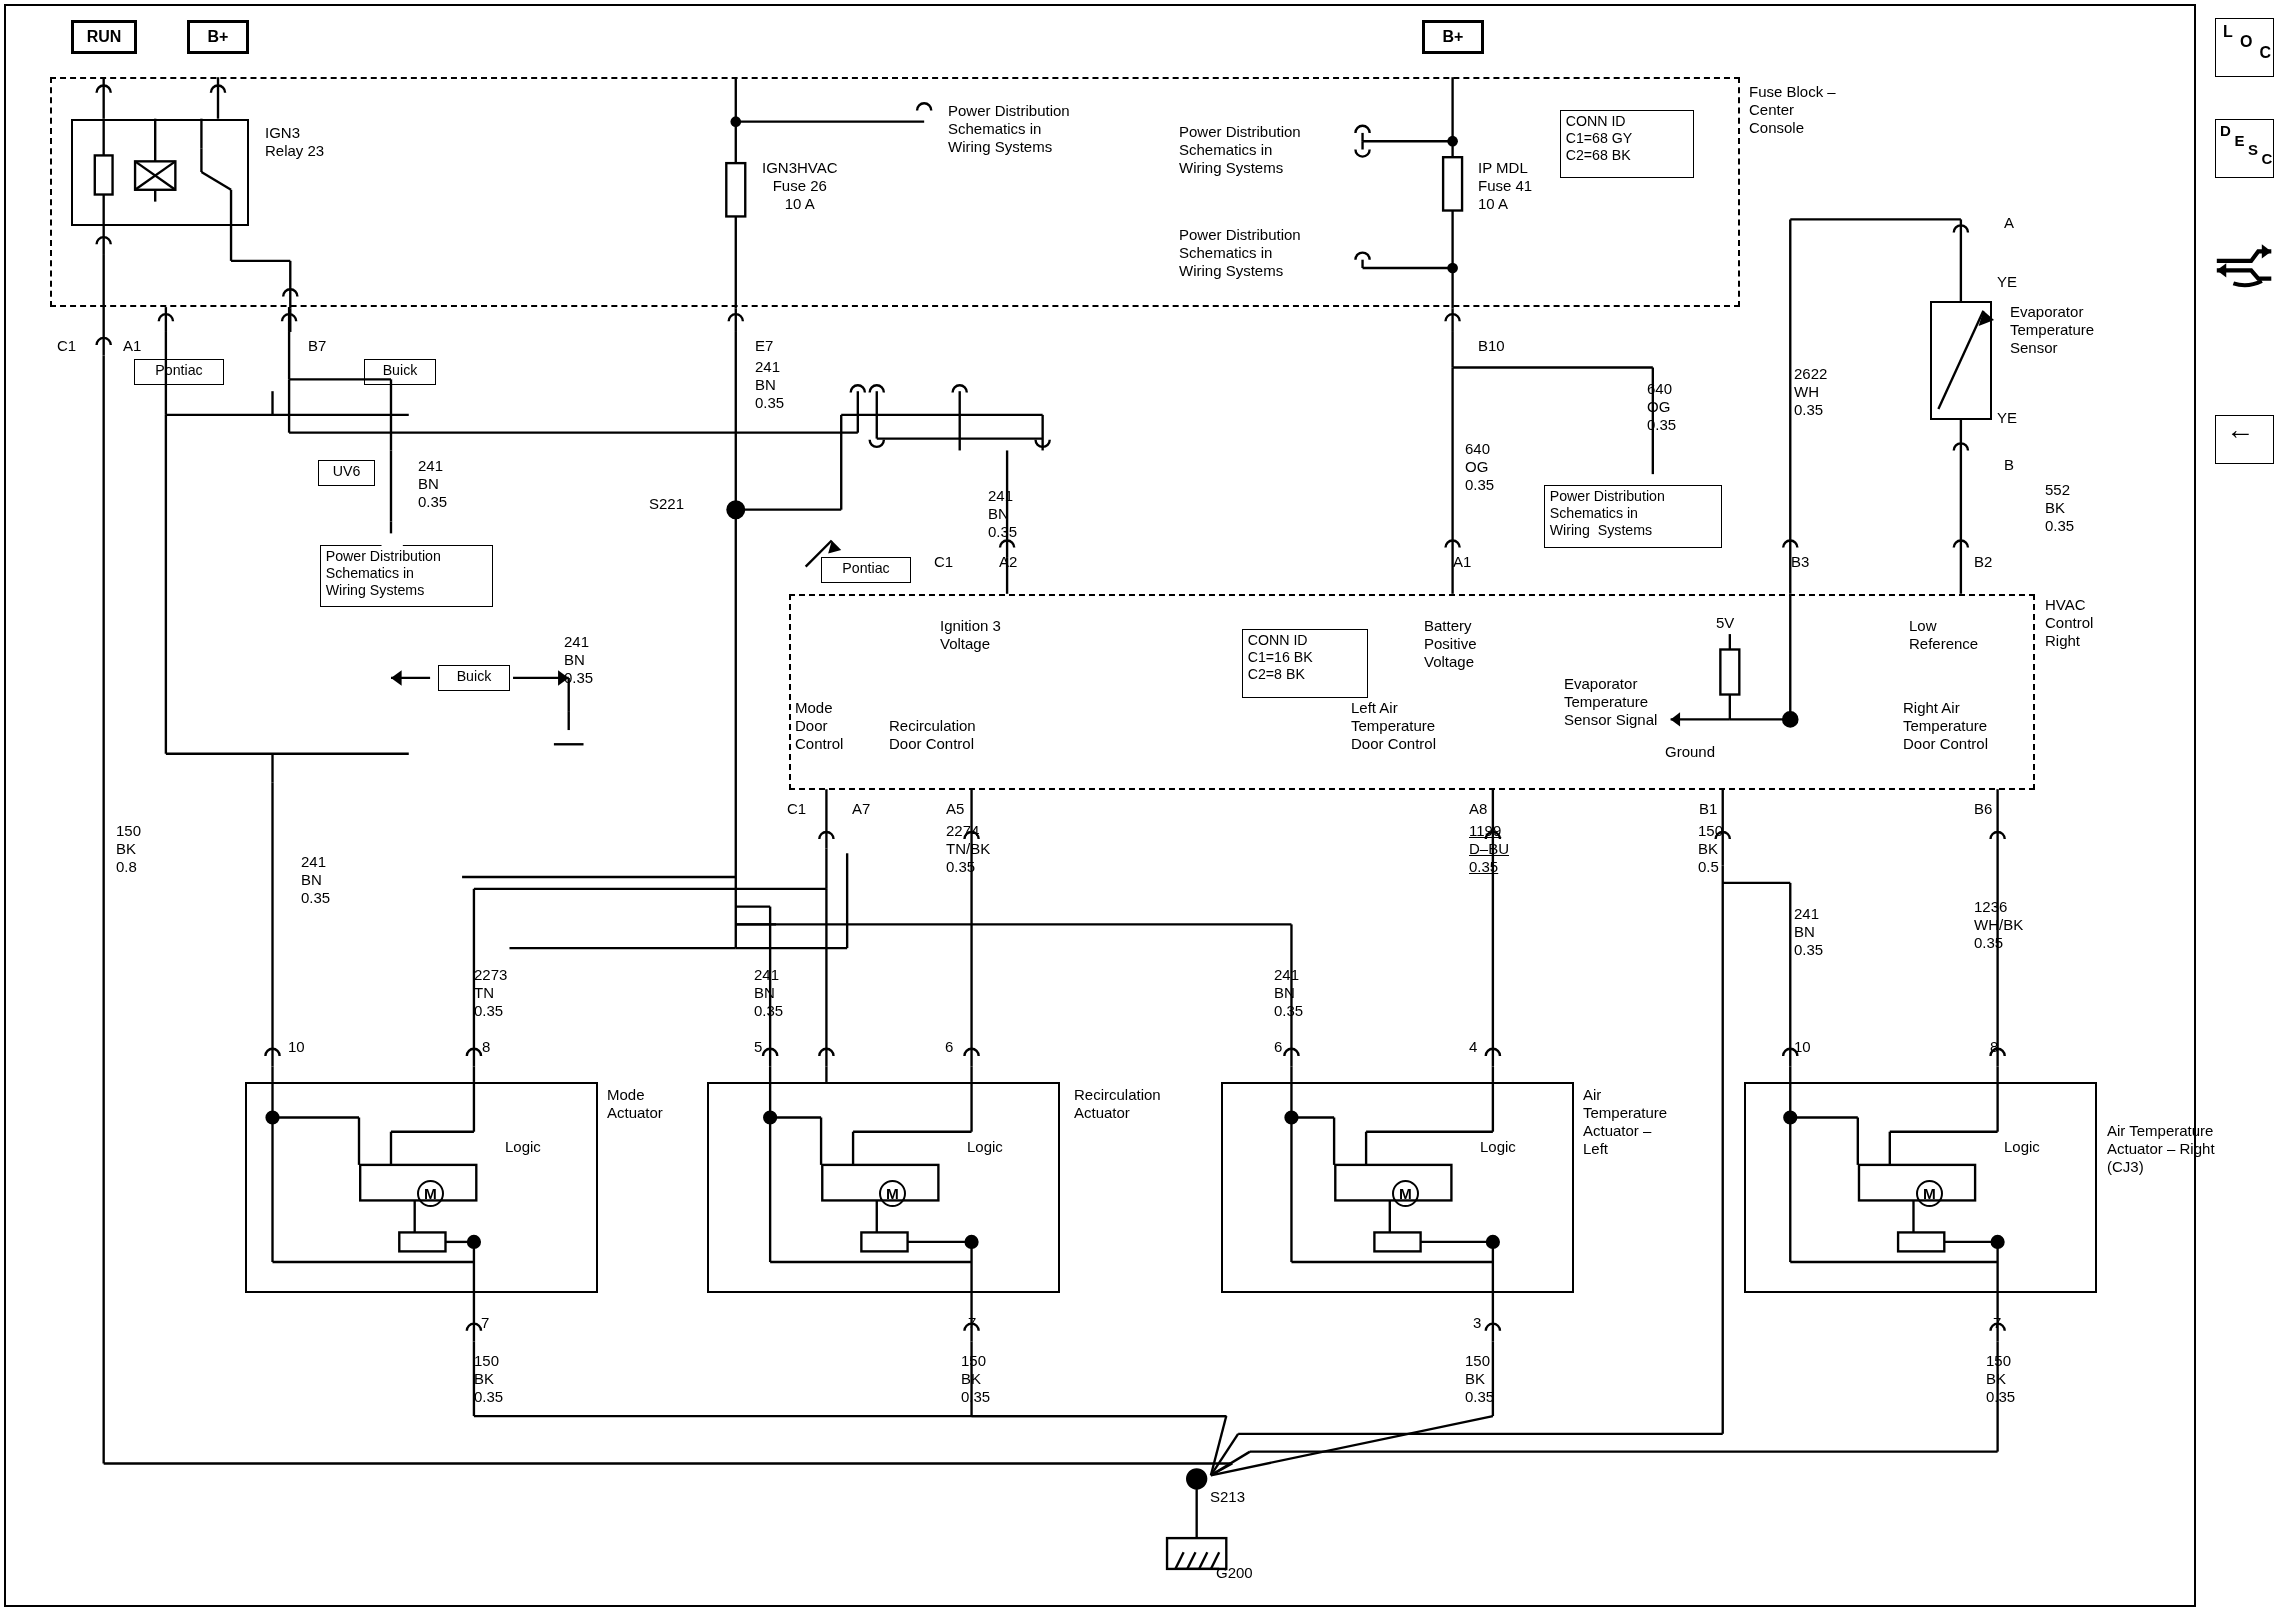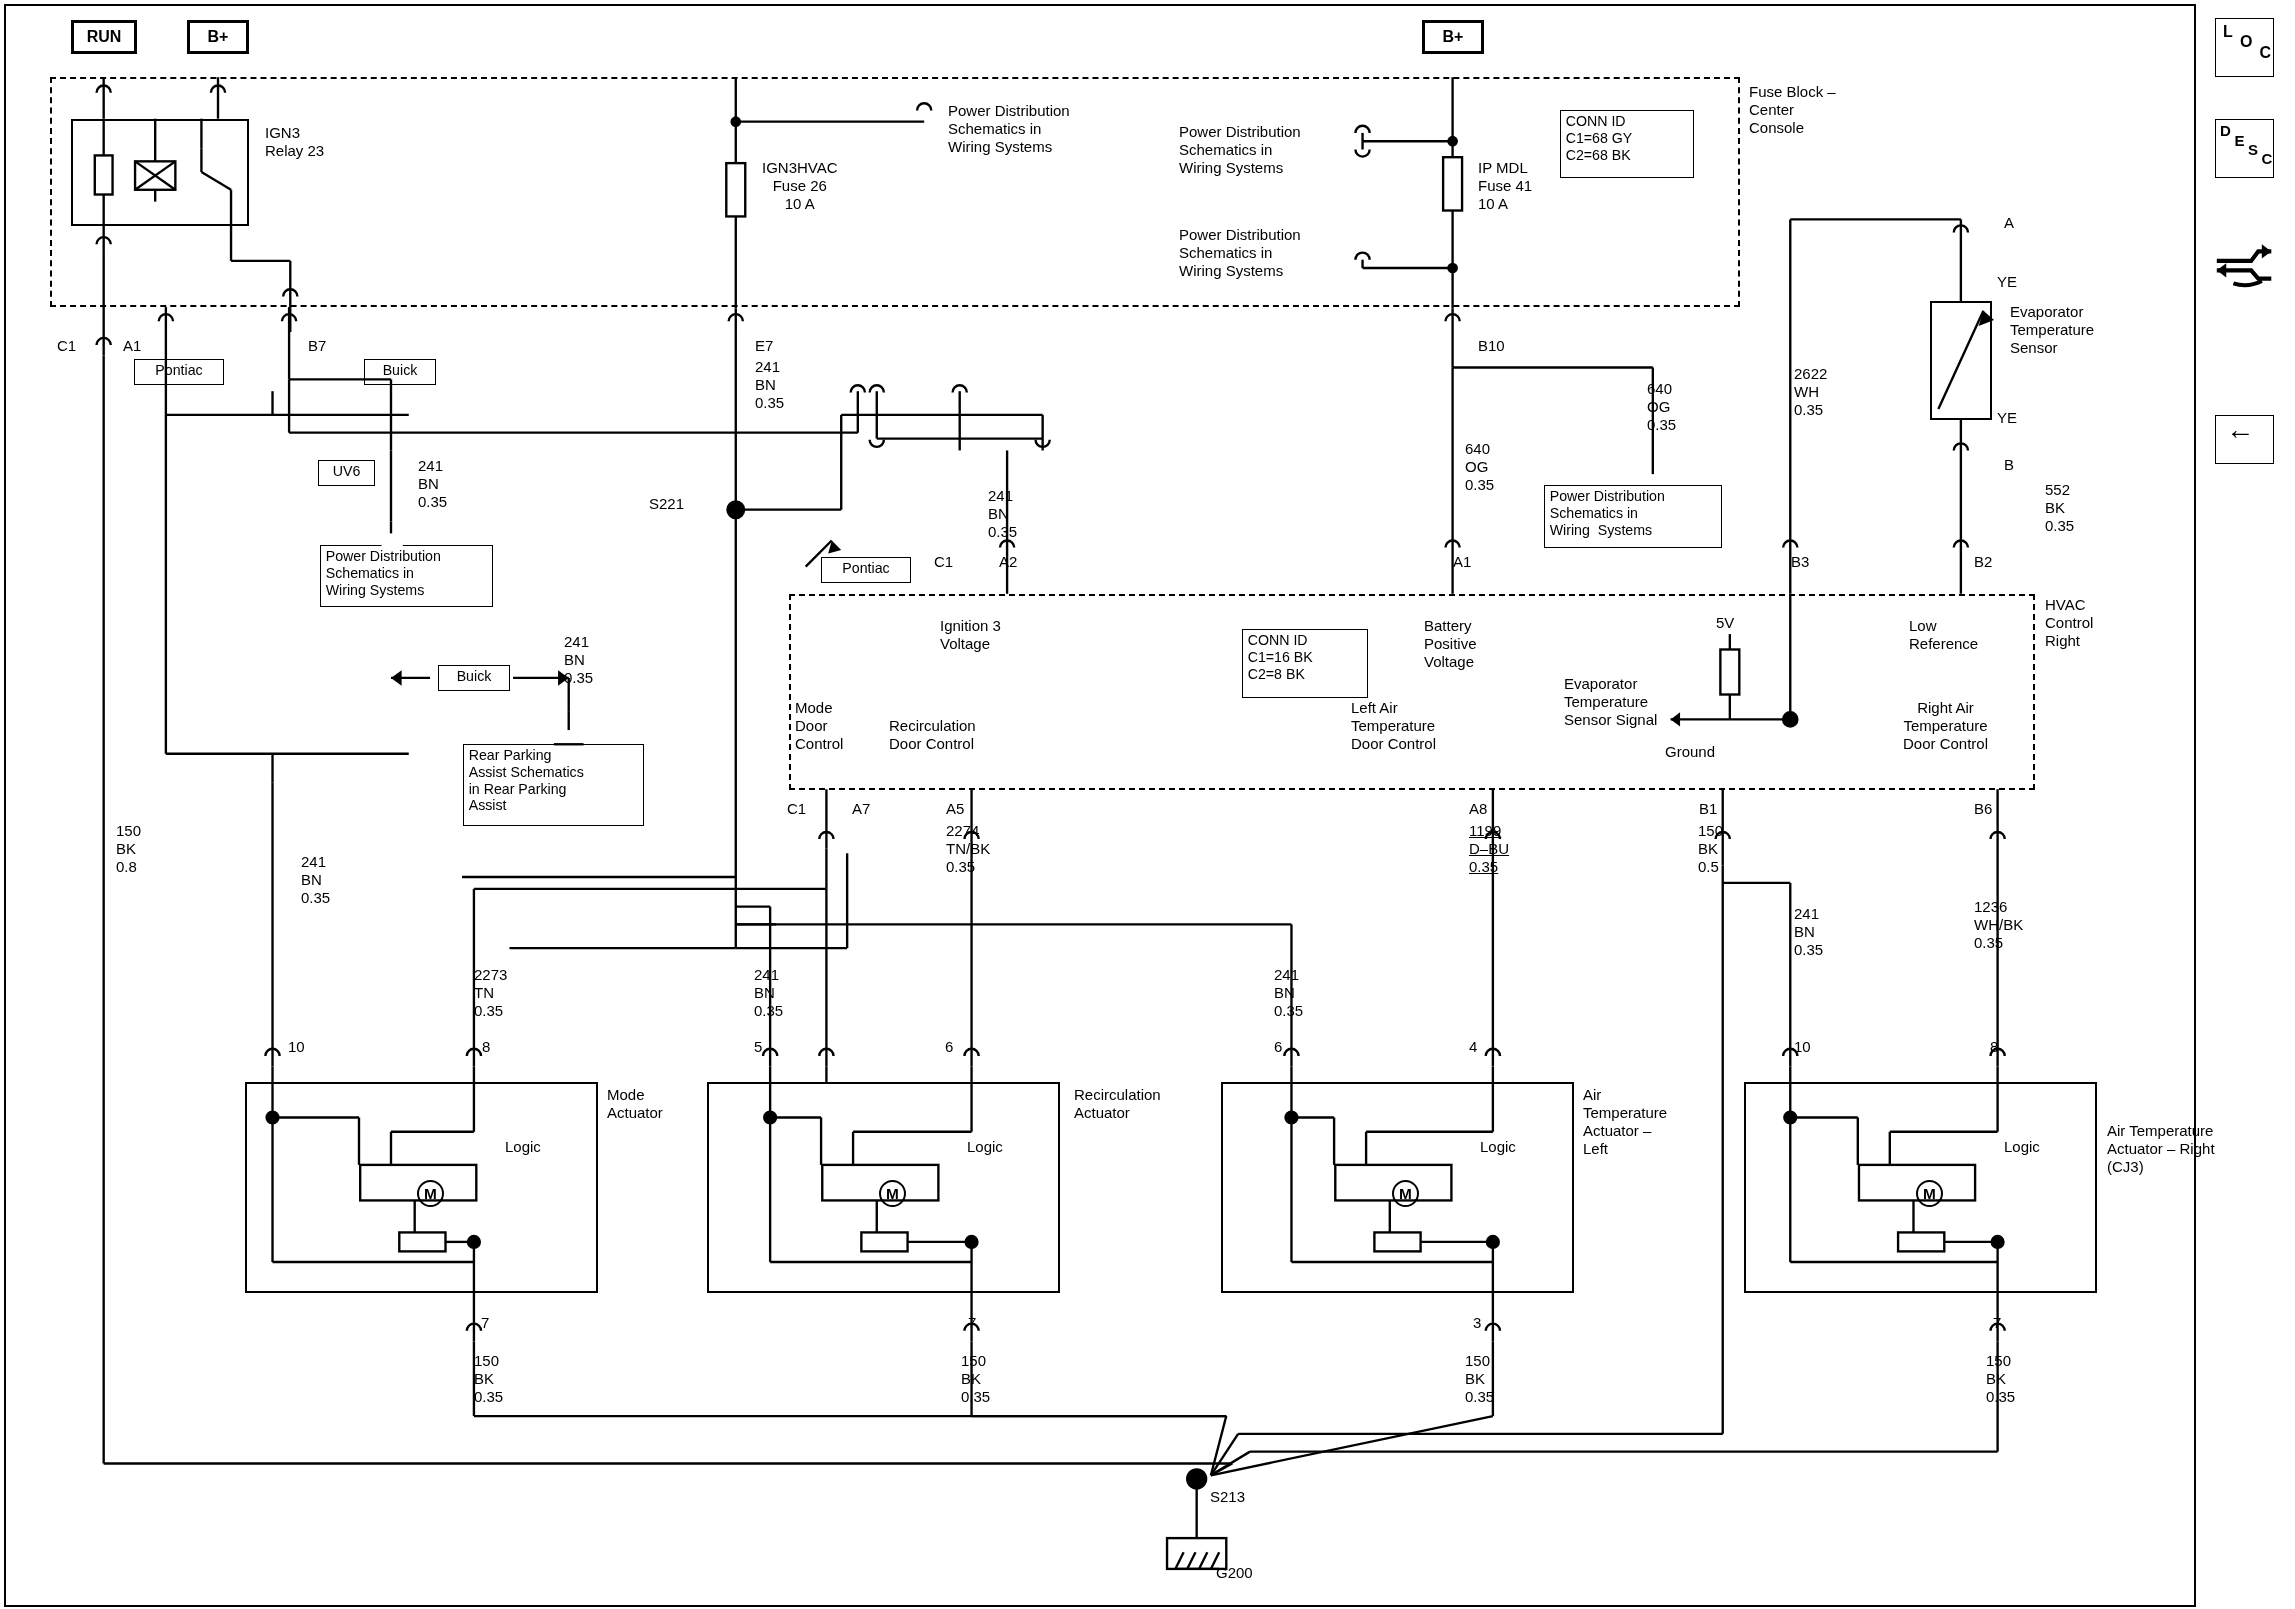--- a/index.html
+++ b/index.html
@@ -207,24 +207,20 @@
 
   <div class="tbox" style="left:134px; top:359px; width:90px; height:26px; text-align:center; padding:2.4px 0;">Pontiac</div>
   <div class="tbox" style="left:364px; top:359px; width:72px; height:26px; text-align:center; padding:2.4px 0;">Buick</div>
   <div class="tbox" style="left:318px; top:460px; width:57px; height:26px; text-align:center; padding:2.4px 0;">UV6</div>
   <div class="tbox" style="left:821px; top:557px; width:90px; height:26px; text-align:center; padding:2.4px 0;">Pontiac</div>
   <div class="tbox" style="left:438px; top:665px; width:72px; height:26px; text-align:center; padding:2.4px 0;">Buick</div>
 
   <div class="tbox" style="left:320px; top:545px; width:173px; height:62px; text-align:left;">Power Distribution
 Schematics in
 Wiring Systems</div>
-  <div class="tbox" style="left:463px; top:744px; width:181px; height:82px; text-align:left;">Rear Parking
-Assist Schematics
-in Rear Parking
-Assist</div>
   <div class="tbox" style="left:1544px; top:485px; width:178px; height:63px; text-align:left;">Power Distribution
 Schematics in
 Wiring  Systems</div>
 
   <div class="dashbox" style="left:789px; top:594px; width:1246px; height:196px;"></div>
   <div class="lbl" style="left:2045px; top:596px;">HVAC
 Control
 Right</div>
   <div class="tbox" style="left:1242px; top:629px; width:126px; height:69px; text-align:left;">CONN ID
 C1=16 BK
@@ -248,21 +244,21 @@
 Reference</div>
   <div class="lbl" style="left:795px; top:699px;">Mode
 Door
 Control</div>
   <div class="lbl" style="left:889px; top:717px;">Recirculation
 Door Control</div>
   <div class="lbl" style="left:1351px; top:699px;">Left Air
 Temperature
 Door Control</div>
   <div class="lbl" style="left:1665px; top:743px;">Ground</div>
-  <div class="lbl" style="left:1903px; top:699px;text-align:center;">Right Air
+  <div class="lbl" style="left:1903px; top:699px;">Right Air
 Temperature
 Door Control</div>
 
   <div class="lbl" style="left:787px; top:800px;">C1</div>
   <div class="lbl" style="left:852px; top:800px;">A7</div>
   <div class="lbl" style="left:946px; top:800px;">A5</div>
   <div class="lbl" style="left:1469px; top:800px;">A8</div>
   <div class="lbl" style="left:1699px; top:800px;">B1</div>
   <div class="lbl" style="left:1974px; top:800px;">B6</div>
 

